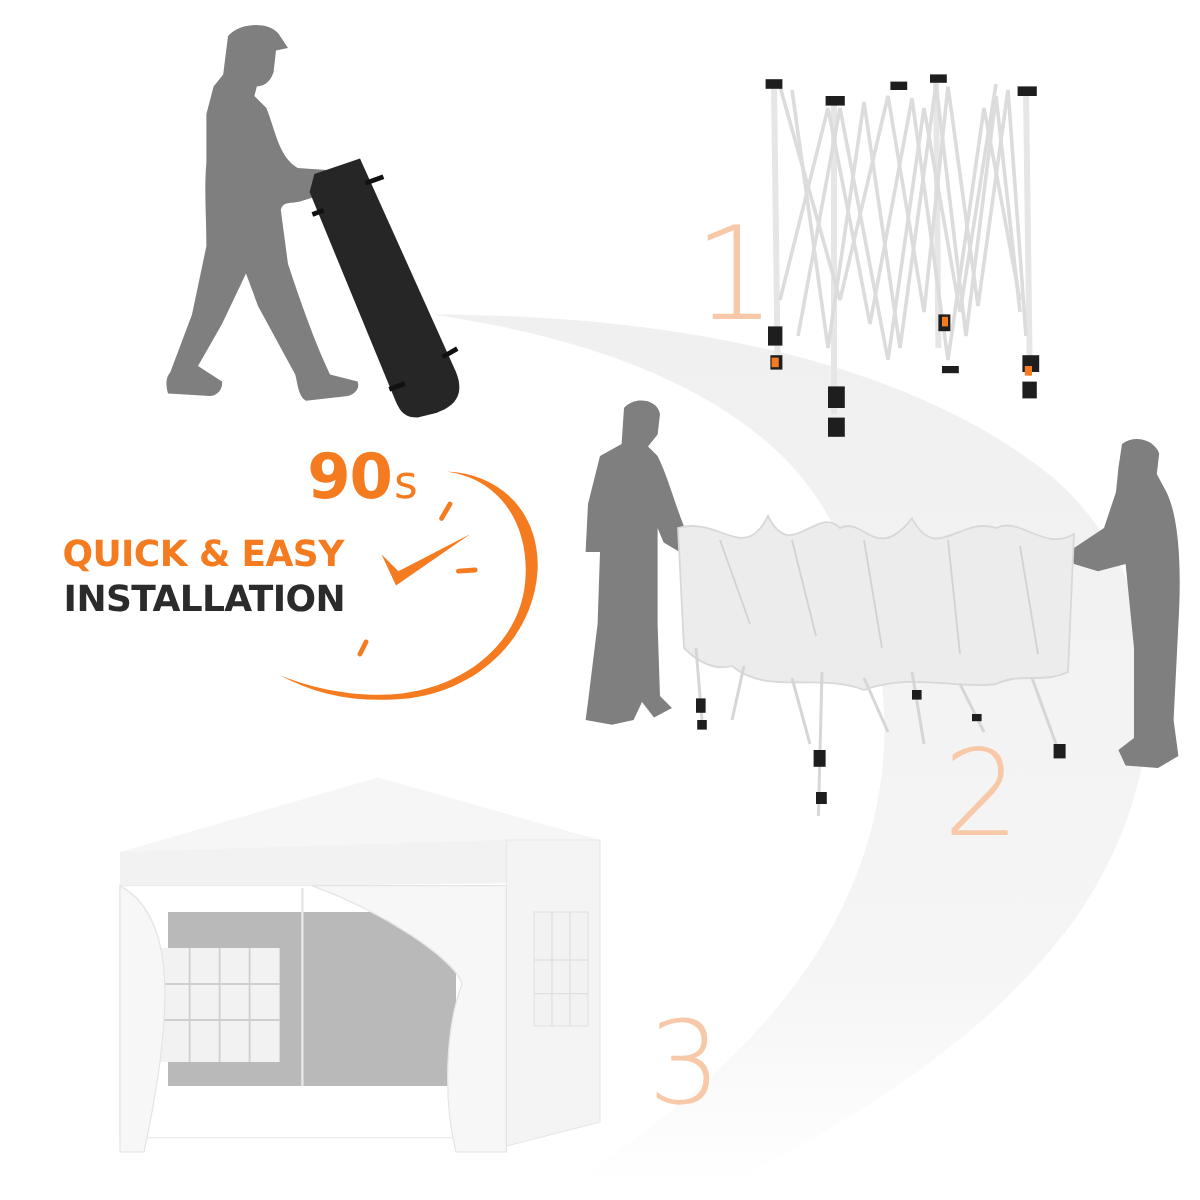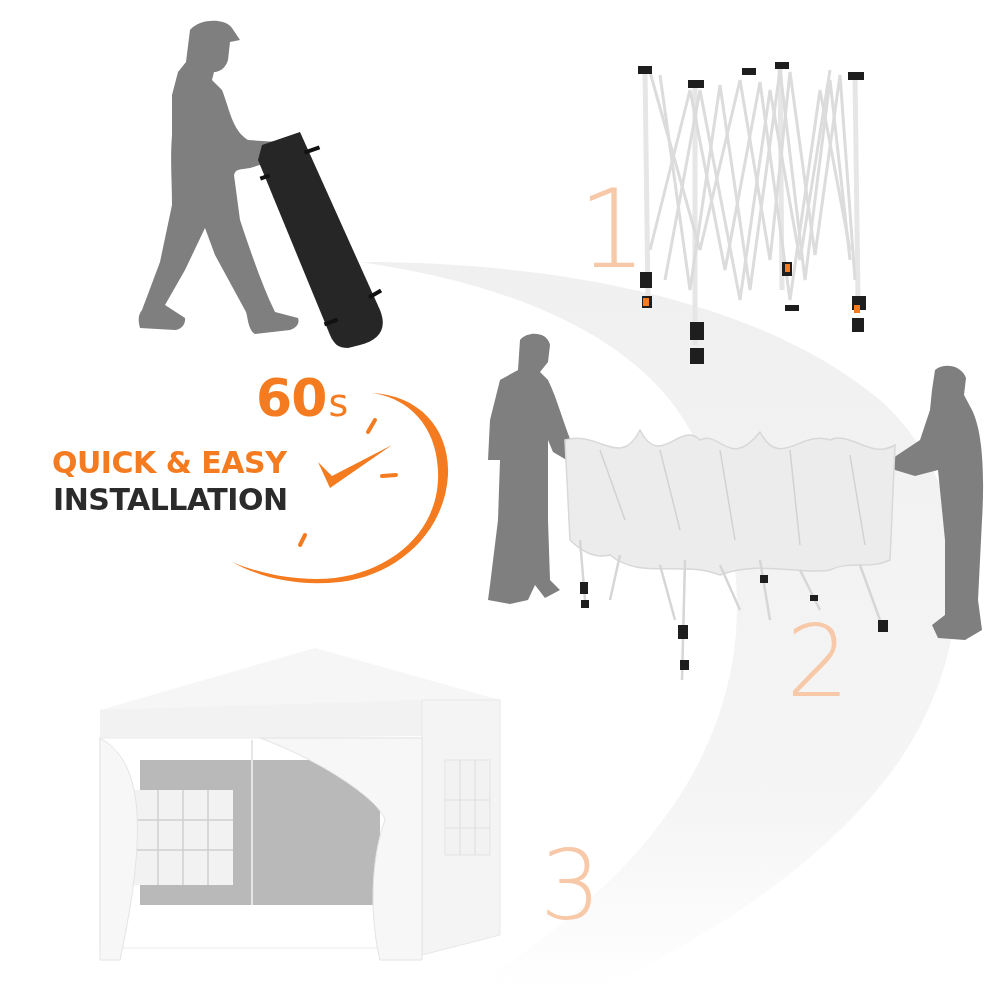--- a/index.html
+++ b/index.html
@@ -135,17 +135,17 @@
   </svg>
 
   <svg class="layer" viewBox="0 0 1000 1000">
     <path d="M372,393 C420,400 440,440 438,480 C436,530 395,570 335,578 C300,582 260,574 232,562 C265,580 300,586 340,582 C400,575 445,530 448,475 C450,430 420,395 372,393 Z" fill="#f47b20"></path>
     <path d="M318,462 L330,488 L392,445 L332,476 Z" fill="#f47b20"></path>
     <line x1="368" y1="432" x2="375" y2="420" stroke="#f47b20" stroke-width="4" stroke-linecap="round"></line>
     <line x1="382" y1="476" x2="396" y2="475" stroke="#f47b20" stroke-width="4" stroke-linecap="round"></line>
     <line x1="300" y1="545" x2="305" y2="535" stroke="#f47b20" stroke-width="4" stroke-linecap="round"></line>
   </svg>
 
-  <div class="seconds"><span>60</span><span class="unit">s</span></div>
+  <div class="seconds"><span>90</span><span class="unit">s</span></div>
   <div class="headline line-install">INSTALLATION</div>
   <div class="headline line-quick">QUICK &amp; EASY</div>
 
 </div>
 
 </body></html>

